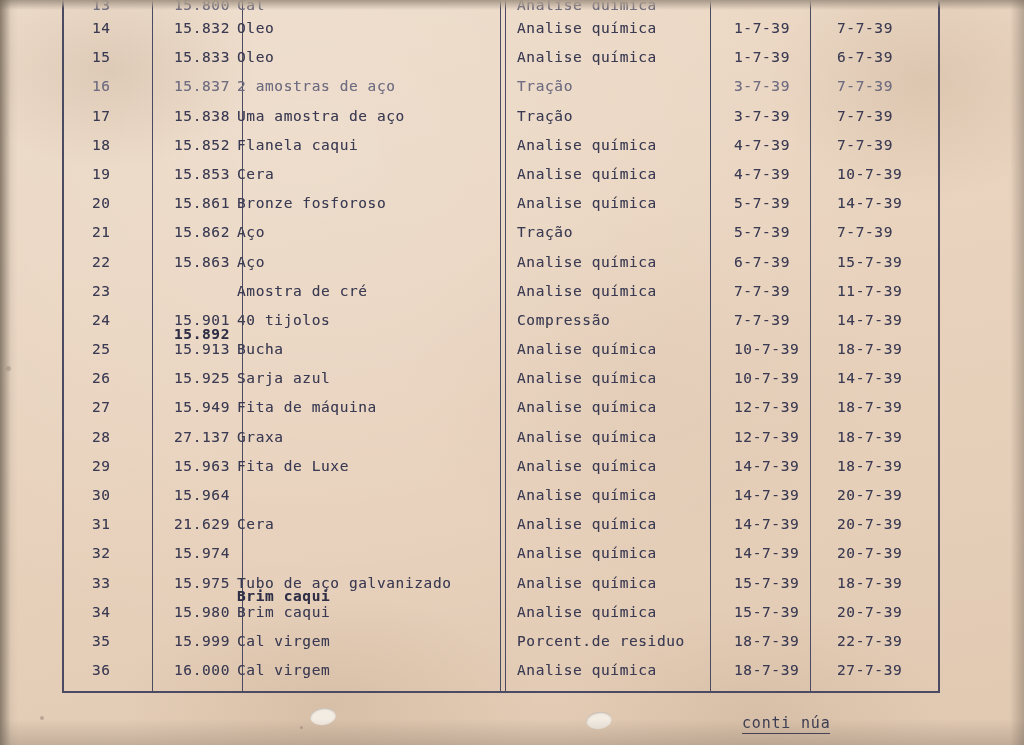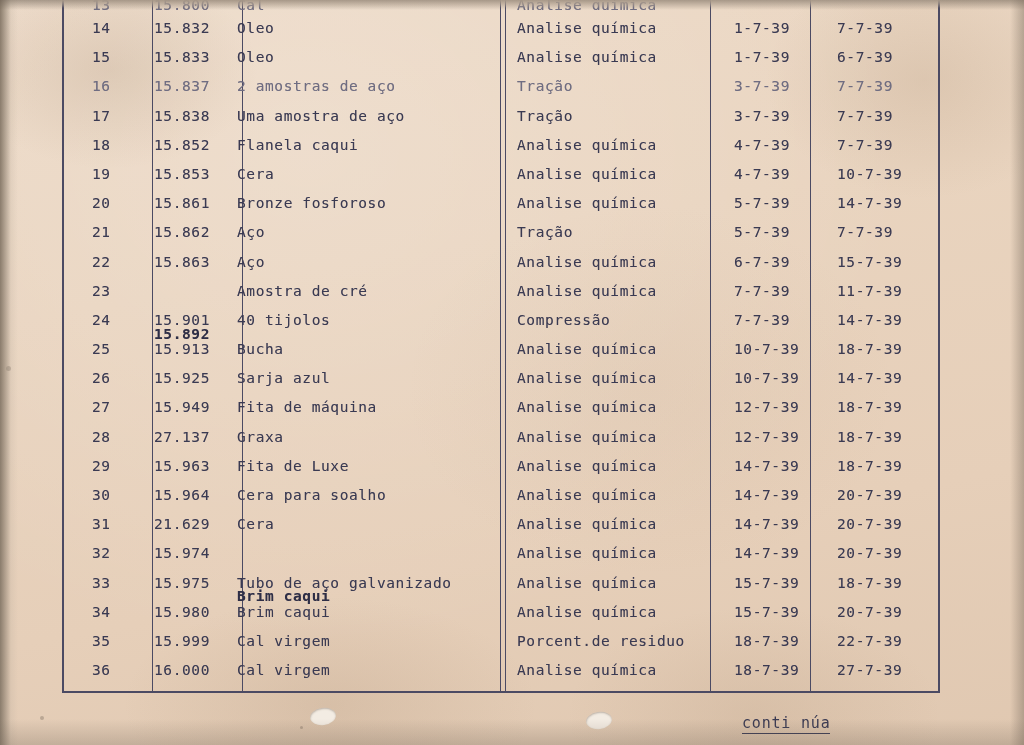--- a/index.html
+++ b/index.html
@@ -104,21 +104,21 @@
     color: #6f6d82;
   }
   .cell {
     position: absolute;
     top: 0;
     overflow: hidden;
     text-overflow: clip;
     white-space: nowrap;
   }
   .c-num   { left: 30px;  width: 62px; text-align: left; }
-  .c-reg   { left: 92px;  width: 110px; }
+  .c-reg   { left: 112px;  width: 110px; }
   .c-desc  { left: 175px; width: 245px; }
   .c-ens   { left: 455px; width: 205px; }
   .c-ent   { left: 672px; width: 100px; }
   .c-sai   { left: 775px; width: 105px; }
 
   
   .ink {
     text-shadow: 0 0 0.5px rgba(60,60,90,0.35);
   }
   .bold-ink { font-weight: bold; color: #2e2e46; margin-top: 43px; }
@@ -346,21 +346,20 @@
       <span class="cell c-reg ink">15.963</span>
       <span class="cell c-desc ink">Fita de Luxe</span>
       <span class="cell c-ens ink">Analise química</span>
       <span class="cell c-ent ink">14-7-39</span>
       <span class="cell c-sai ink">18-7-39</span>
     </div>
 
     <div class="row">
       <span class="cell c-num ink">30</span>
       <span class="cell c-reg ink">15.964</span>
-      <span class="cell c-desc ink">Cera para soalho</span>
       <span class="cell c-ens ink">Analise química</span>
       <span class="cell c-ent ink">14-7-39</span>
       <span class="cell c-sai ink">20-7-39</span>
     </div>
 
     <div class="row">
       <span class="cell c-num ink">31</span>
       <span class="cell c-reg ink">21.629</span>
       <span class="cell c-desc ink">Cera</span>
       <span class="cell c-ens ink">Analise química</span>

